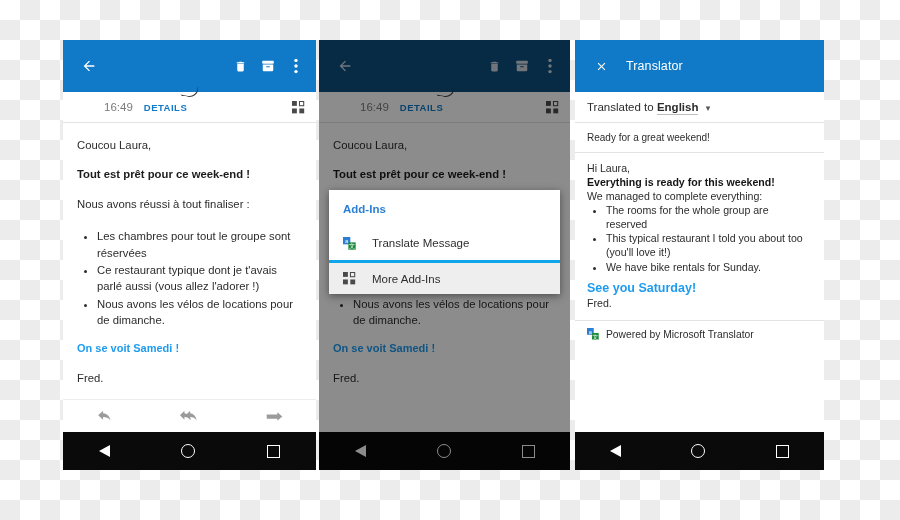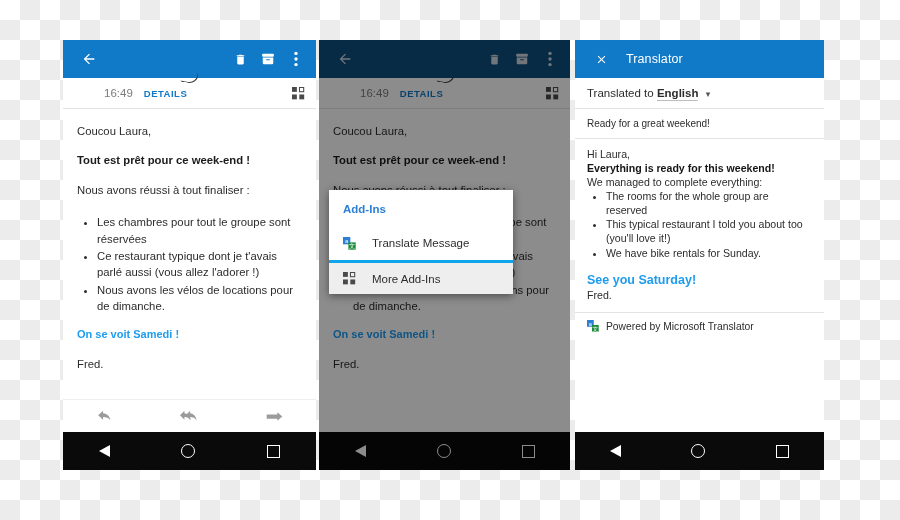--- a/index.html
+++ b/index.html
@@ -16,21 +16,21 @@
   }
   .stage{position:relative;width:900px;height:520px;}
 
   
   .phone{position:absolute;top:40px;height:430px;background:#fff;overflow:hidden;}
   #phone1{left:63px;width:253px;}
   #phone2{left:319px;width:251px;}
   #phone3{left:575px;width:249px;}
 
   
-  .appbar{height:38px;background:#1079c8;display:flex;align-items:center;padding:0 9px;box-sizing:border-box;}
+  .appbar{height:52px;background:#1079c8;display:flex;align-items:center;padding:0 9px;box-sizing:border-box;}
   .appbar.dim{background:#0d4f7e;}
   .appbar .spacer{flex:1;}
   .appbar .bar-title{color:#fff;font-size:12.5px;margin-left:14px;letter-spacing:.1px;}
   .icbtn{width:22px;height:22px;display:flex;align-items:center;justify-content:center;margin-left:6px;}
 
   
   .metarow{height:30px;display:flex;align-items:center;padding:0 11px;box-sizing:border-box;
            background:#fff;position:relative;}
   .metarow .time{color:#7b7b7b;font-size:11.5px;margin-left:30px;}
   .metarow .details{color:#1079c8;font-size:9.5px;font-weight:bold;letter-spacing:.5px;margin-left:11px;}
@@ -56,36 +56,36 @@
   
   .navbar{position:absolute;left:0;right:0;bottom:0;height:38px;background:#0a0a0a;
           display:flex;align-items:center;justify-content:space-around;}
   .nav-tri{width:0;height:0;border-top:6.5px solid transparent;border-bottom:6.5px solid transparent;
            border-right:11px solid #fff;}
   .nav-cir{width:12px;height:12px;border:1.7px solid #fff;border-radius:50%;}
   .nav-sq{width:11px;height:11px;border:1.7px solid #fff;}
 
   
   .scrim{position:absolute;left:0;top:0;right:0;bottom:0;background:rgba(0,0,0,.45);}
-  .dialog{position:absolute;left:10px;top:150px;width:184px;background:#fff;
+  .dialog{position:absolute;left:10px;top:150px;width:231px;background:#fff;
           box-shadow:0 2px 8px rgba(0,0,0,.45);}
   .dialog .dtitle{color:#2b7fd4;font-weight:bold;font-size:11.5px;padding:13px 14px 11px 14px;}
   .dlg-item{display:flex;align-items:center;height:34px;padding:0 14px;box-sizing:border-box;}
   .dlg-item.hl{background:#eeeeee;border-top:3px solid #0ea5e9;}
   .dlg-item .lbl{font-size:11.5px;color:#2e2e2e;margin-left:16px;}
 
   
   .tr-row{padding:9px 12px;font-size:11.5px;color:#2c2c2c;}
   .tr-row .lang{font-weight:bold;border-bottom:1px solid #bdbdbd;padding-bottom:1px;}
   .tr-chev{font-size:9px;color:#555;margin-left:4px;}
   .tr-subject{padding:9px 12px;font-size:10px;color:#2c2c2c;}
   .tr-body{padding:8px 12px 10px 12px;font-size:10.6px;line-height:1.33;color:#2c2c2c;}
   .tr-body .b{font-weight:bold;color:#151515;}
   .tr-body ul{margin:0;padding-left:19px;}
-  .tr-body .signoff{font-size:12.5px;margin:12px 0 0 0;}
+  .tr-body .signoff{font-size:12.5px;margin:6px 0 0 0;}
   .tr-body .sig{margin:0;font-size:10.6px;}
   .powered{display:flex;align-items:center;padding:7px 12px;font-size:10.3px;color:#2c2c2c;}
   .powered .plbl{margin-left:7px;}
   svg{display:block;}
 </style>
 </head>
 <body>
 
 <div class="stage">
 

